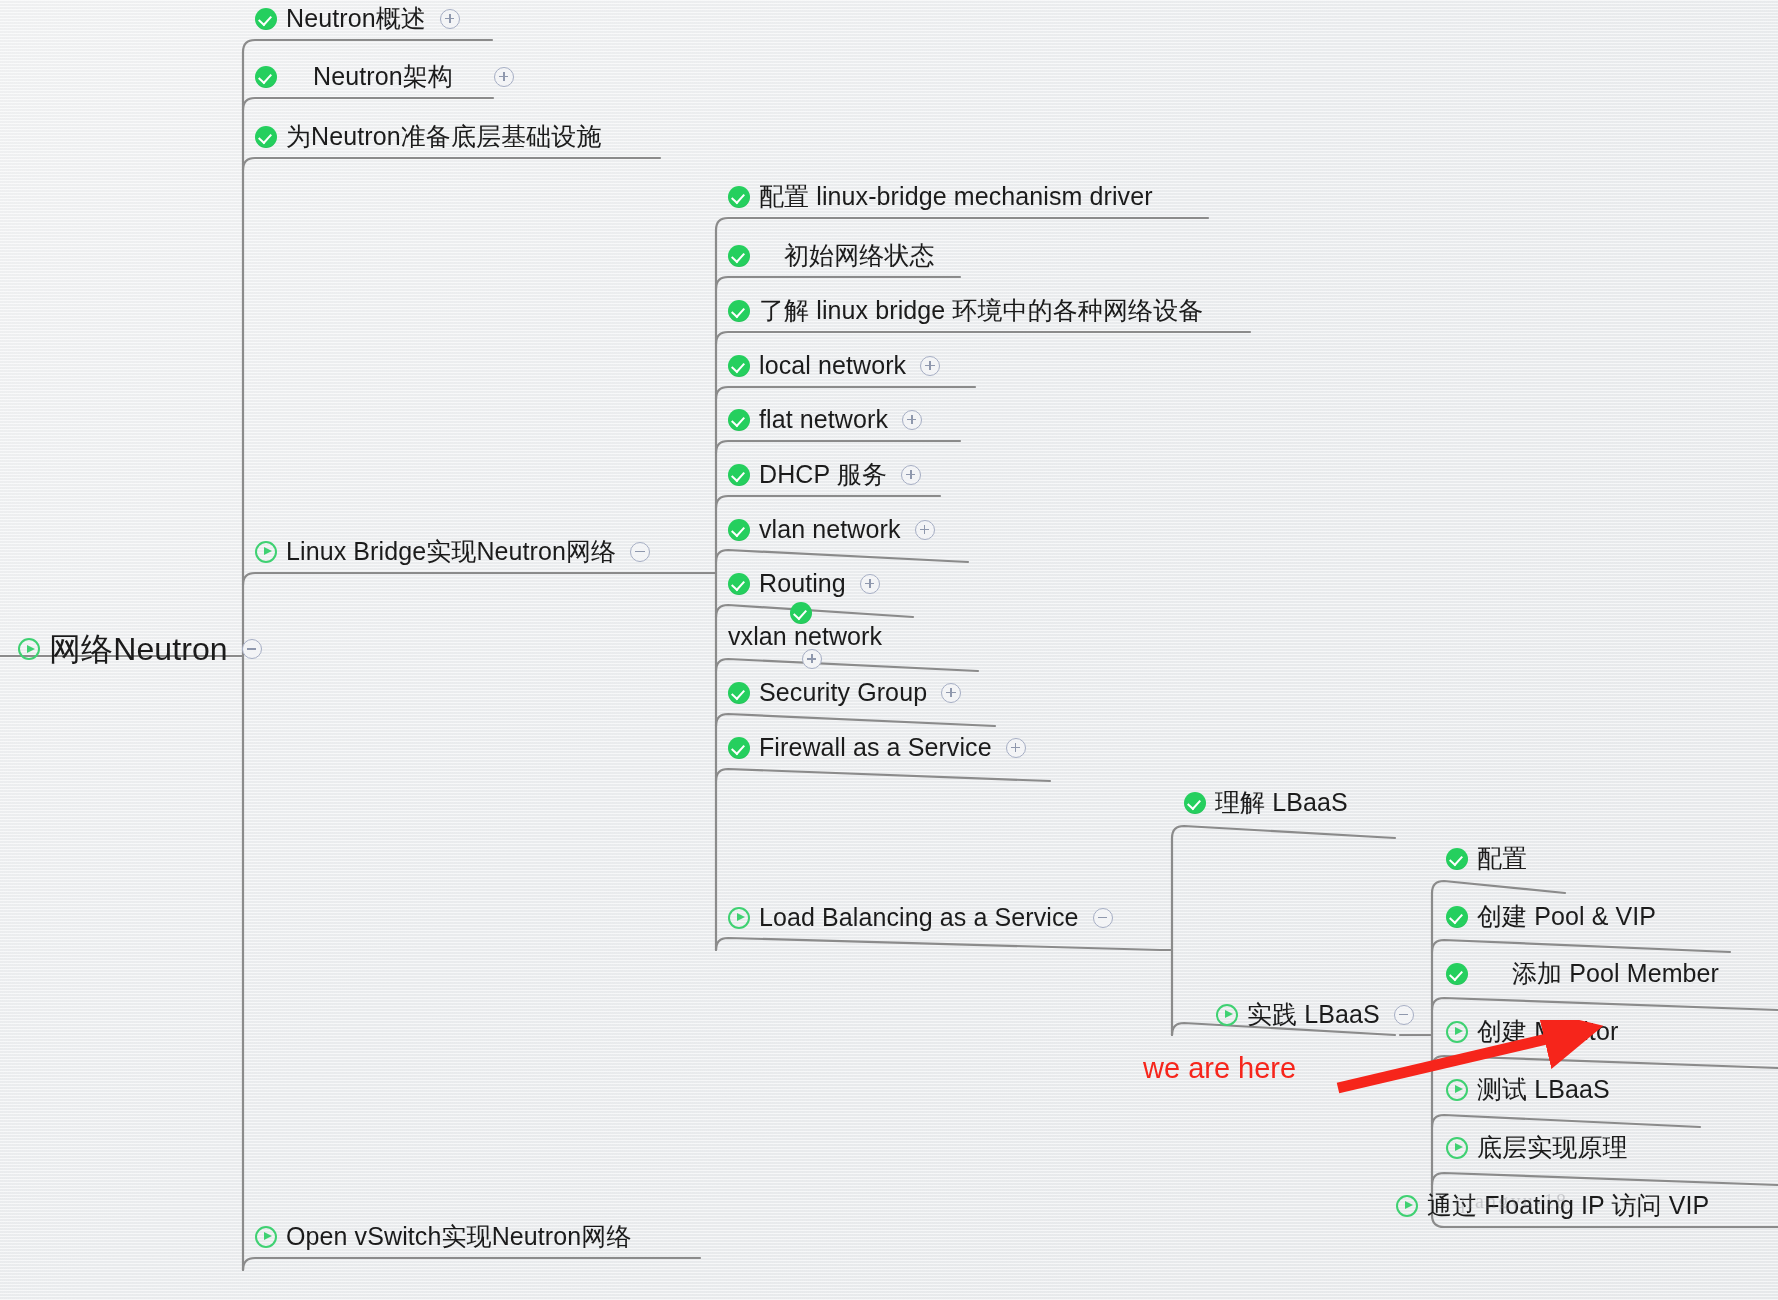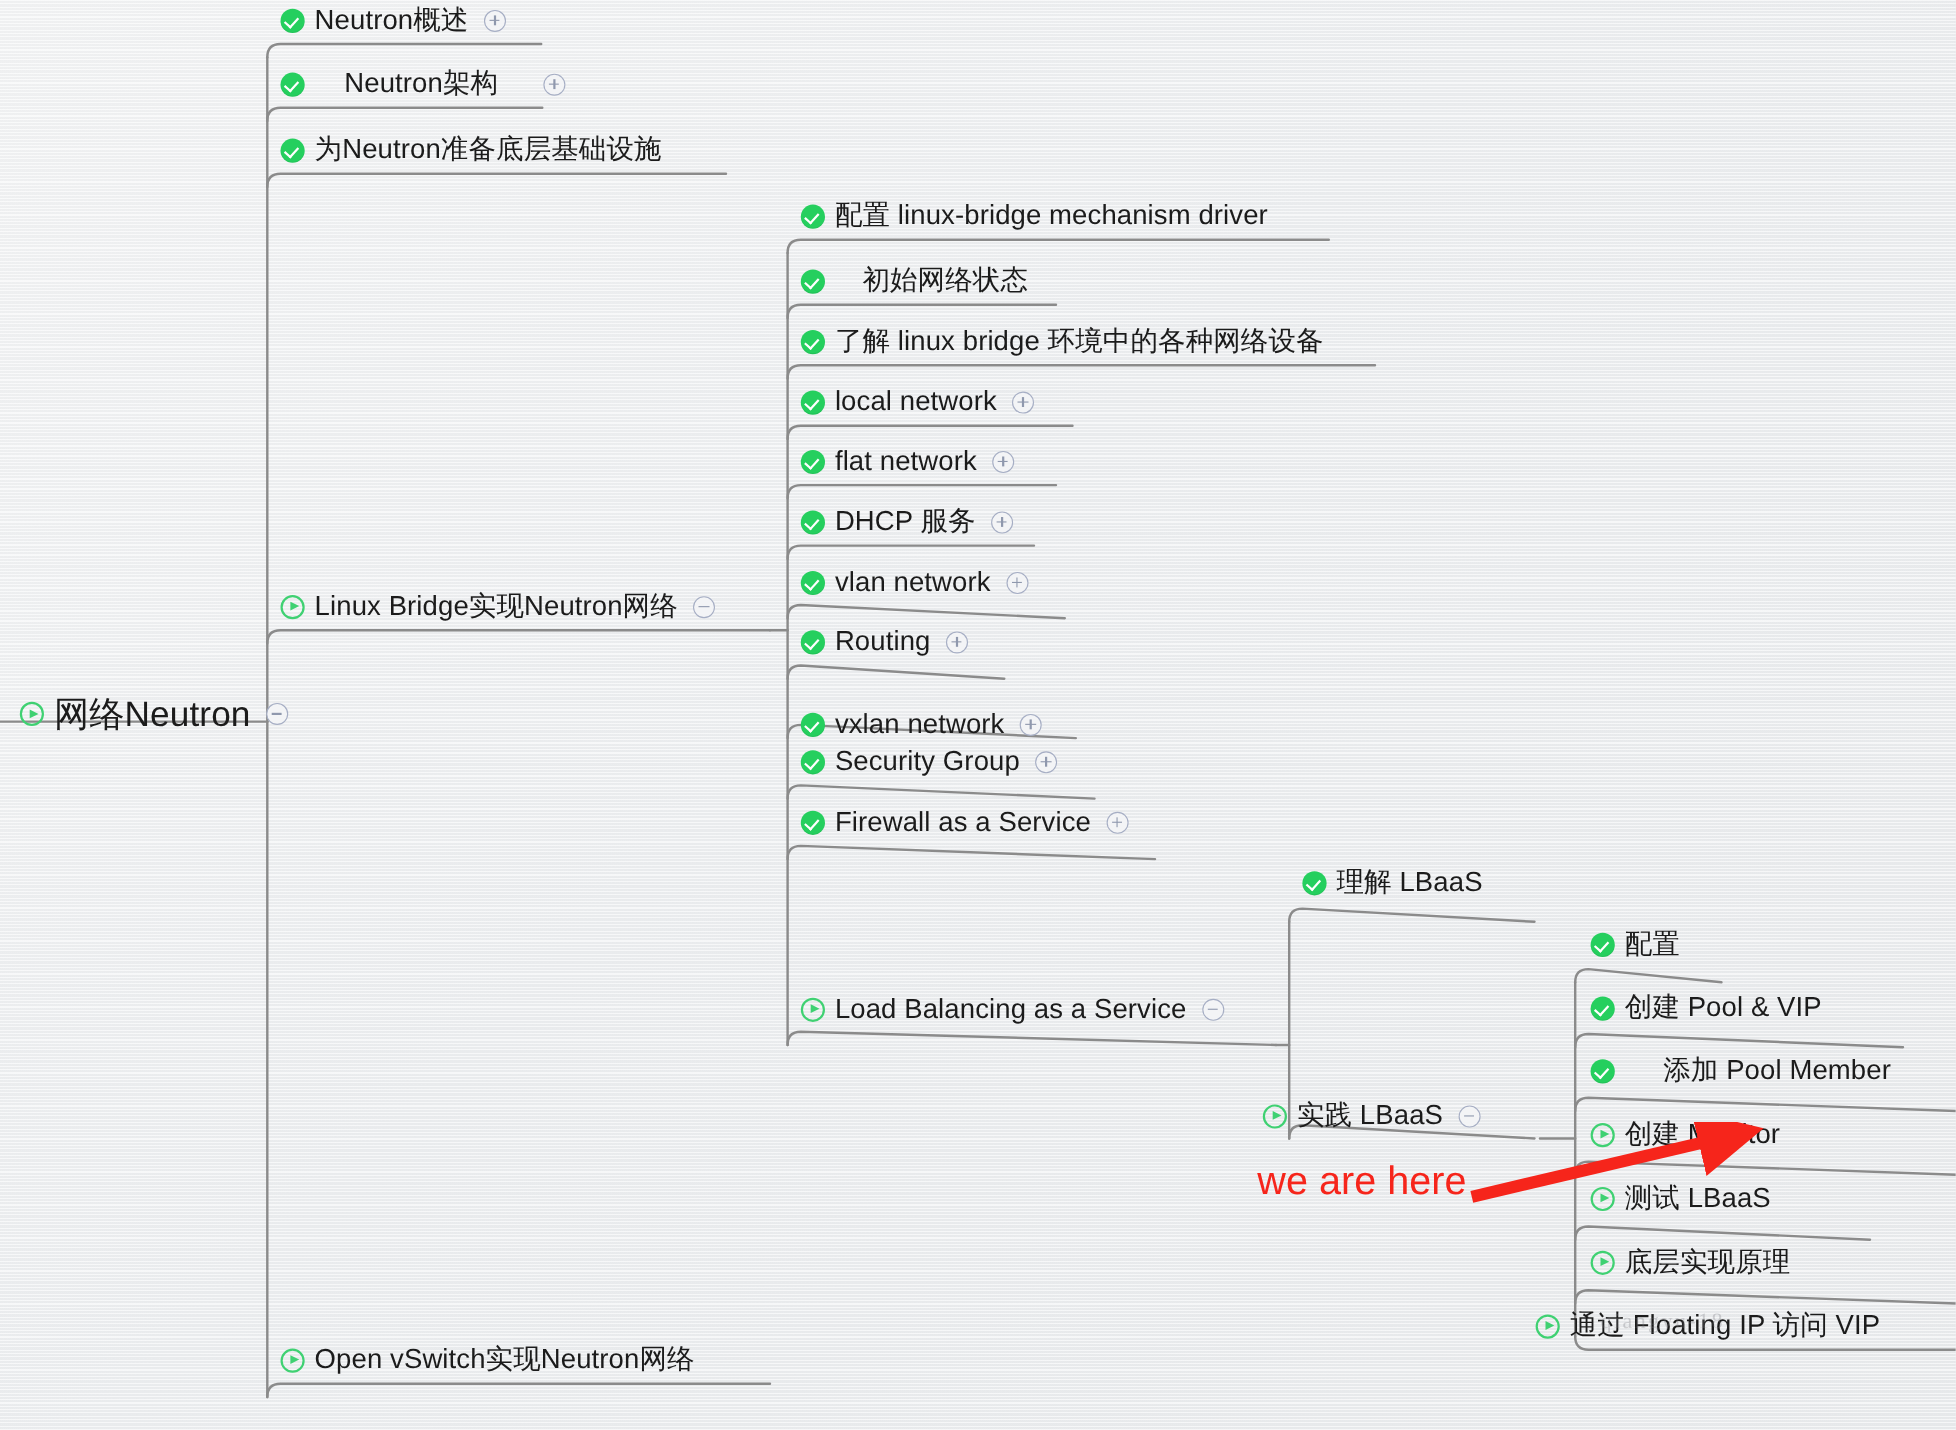--- a/index.html
+++ b/index.html
@@ -109,21 +109,21 @@
     position: absolute;
     left: 8.1px; top: 4.1px;
     width: 1.6px; height: 9.4px;
     background: #8f98ad;
   }
 
   
   .annot {
     position: absolute;
     color: #f6251b;
-    font-size: 36px;
+    font-size: 29px;
     font-family: "Liberation Sans", "DejaVu Sans", sans-serif;
     white-space: nowrap;
   }
 
   
   .watermark {
     position: absolute;
     font-size: 20px;
     color: rgba(120,120,125,0.30);
     letter-spacing: 2.2px;
@@ -261,21 +261,21 @@
     <span class="label">vlan network</span>
     <span class="toggle plus"></span>
   </div>
 
   <div class="node" style="left:728px; top:571px;">
     <span class="bullet check"></span>
     <span class="label">Routing</span>
     <span class="toggle plus"></span>
   </div>
 
-  <div class="node" style="left:728px; top:646px;">
+  <div class="node" style="left:728px; top:602px;flex-direction:column;">
     <span class="bullet check"></span>
     <span class="label">vxlan network</span>
     <span class="toggle plus"></span>
   </div>
 
   <div class="node" style="left:728px; top:680px;">
     <span class="bullet check"></span>
     <span class="label">Security Group</span>
     <span class="toggle plus"></span>
   </div>
@@ -290,21 +290,21 @@
     <span class="bullet play"></span>
     <span class="label">Load Balancing as a Service</span>
     <span class="toggle"></span>
   </div>
 
   <div class="node" style="left:1184px; top:790px;">
     <span class="bullet check"></span>
     <span class="label">理解 LBaaS</span>
   </div>
 
-  <div class="node" style="left:1148px; top:1002px;align-items:center;">
+  <div class="node" style="left:1216px; top:1002px;align-items:center;">
     <span class="bullet play"></span>
     <span class="label">实践 LBaaS</span>
     <span class="toggle"></span>
   </div>
 
   <div class="node" style="left:1446px; top:846px;">
     <span class="bullet check"></span>
     <span class="label">配置</span>
   </div>
 

